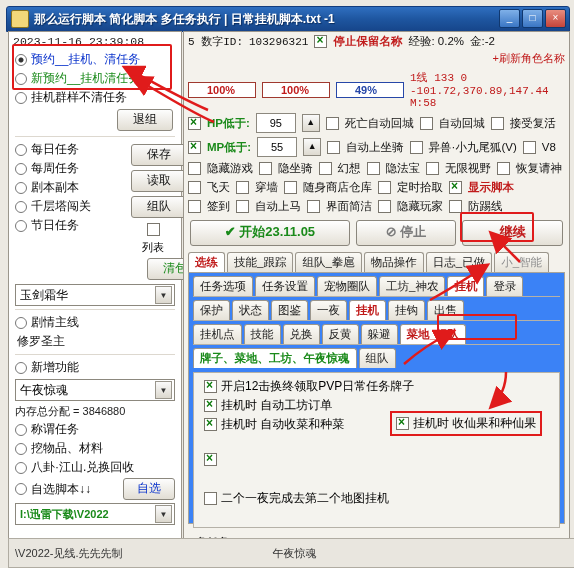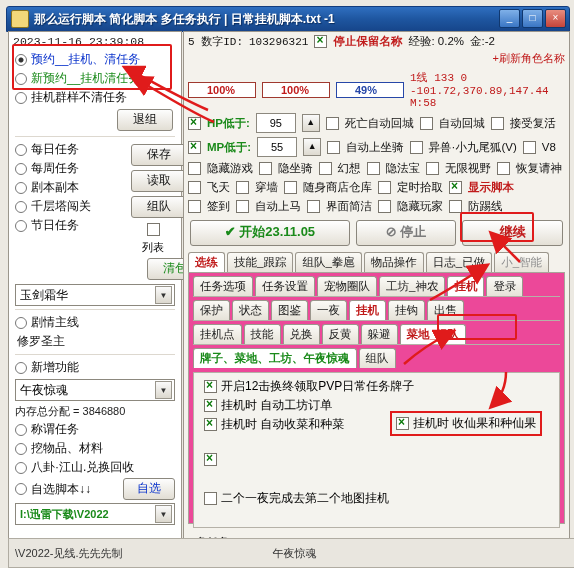--- a/index.html
+++ b/index.html
@@ -57,21 +57,21 @@
   .bigbtn{height:24px;line-height:22px;text-align:center;font-size:13px;font-weight:bold;
     background:linear-gradient(180deg,#ffffff,#e4e0d6);border:1px solid #8a867c;border-radius:3px;}
   .bigbtn.green{color:#1a8a1a;}
   .bigbtn.gray{color:#7c7c7c;}
   .bigbtn.red{color:#c01b1b;}
   .tabstrip{display:flex;gap:2px;padding:2px 4px 0 4px;flex-wrap:nowrap;}
   .tab{font-size:11.5px;padding:2px 6px;background:linear-gradient(180deg,#fbfaf6,#e6e2d8);border:1px solid #9b968c;
     border-bottom:none;border-radius:3px 3px 0 0;color:#1a1a1a;white-space:nowrap;}
   .tab.sel{background:#fff;font-weight:bold;color:#c01b1b;}
   .tab.dim{color:#8d8d8d;}
-  .panelbox{margin:0 4px;border:1px solid #a8a49a;background:#ec4899;}
+  .panelbox{margin:0 4px;border:1px solid #a8a49a;background:#3b82f6;}
   .inner{border:1px solid #b5b1a7;margin:4px;background:#f4f3ee;padding:4px;}
   .footrow{display:flex;align-items:center;gap:6px;padding:3px 6px;font-size:11.5px;}
 
   
   .hl{position:absolute;border:2px solid #e01b1b;border-radius:2px;pointer-events:none;}
   svg.arrows{position:absolute;left:0;top:0;width:574px;height:568px;pointer-events:none;}
 
   
   .bottom{position:absolute;left:8px;top:538px;width:560px;height:28px;background:#e9e6df;border:1px solid #b0aca2;
     display:flex;align-items:center;font-size:11px;color:#333;gap:10px;padding:0 6px;overflow:hidden;}

